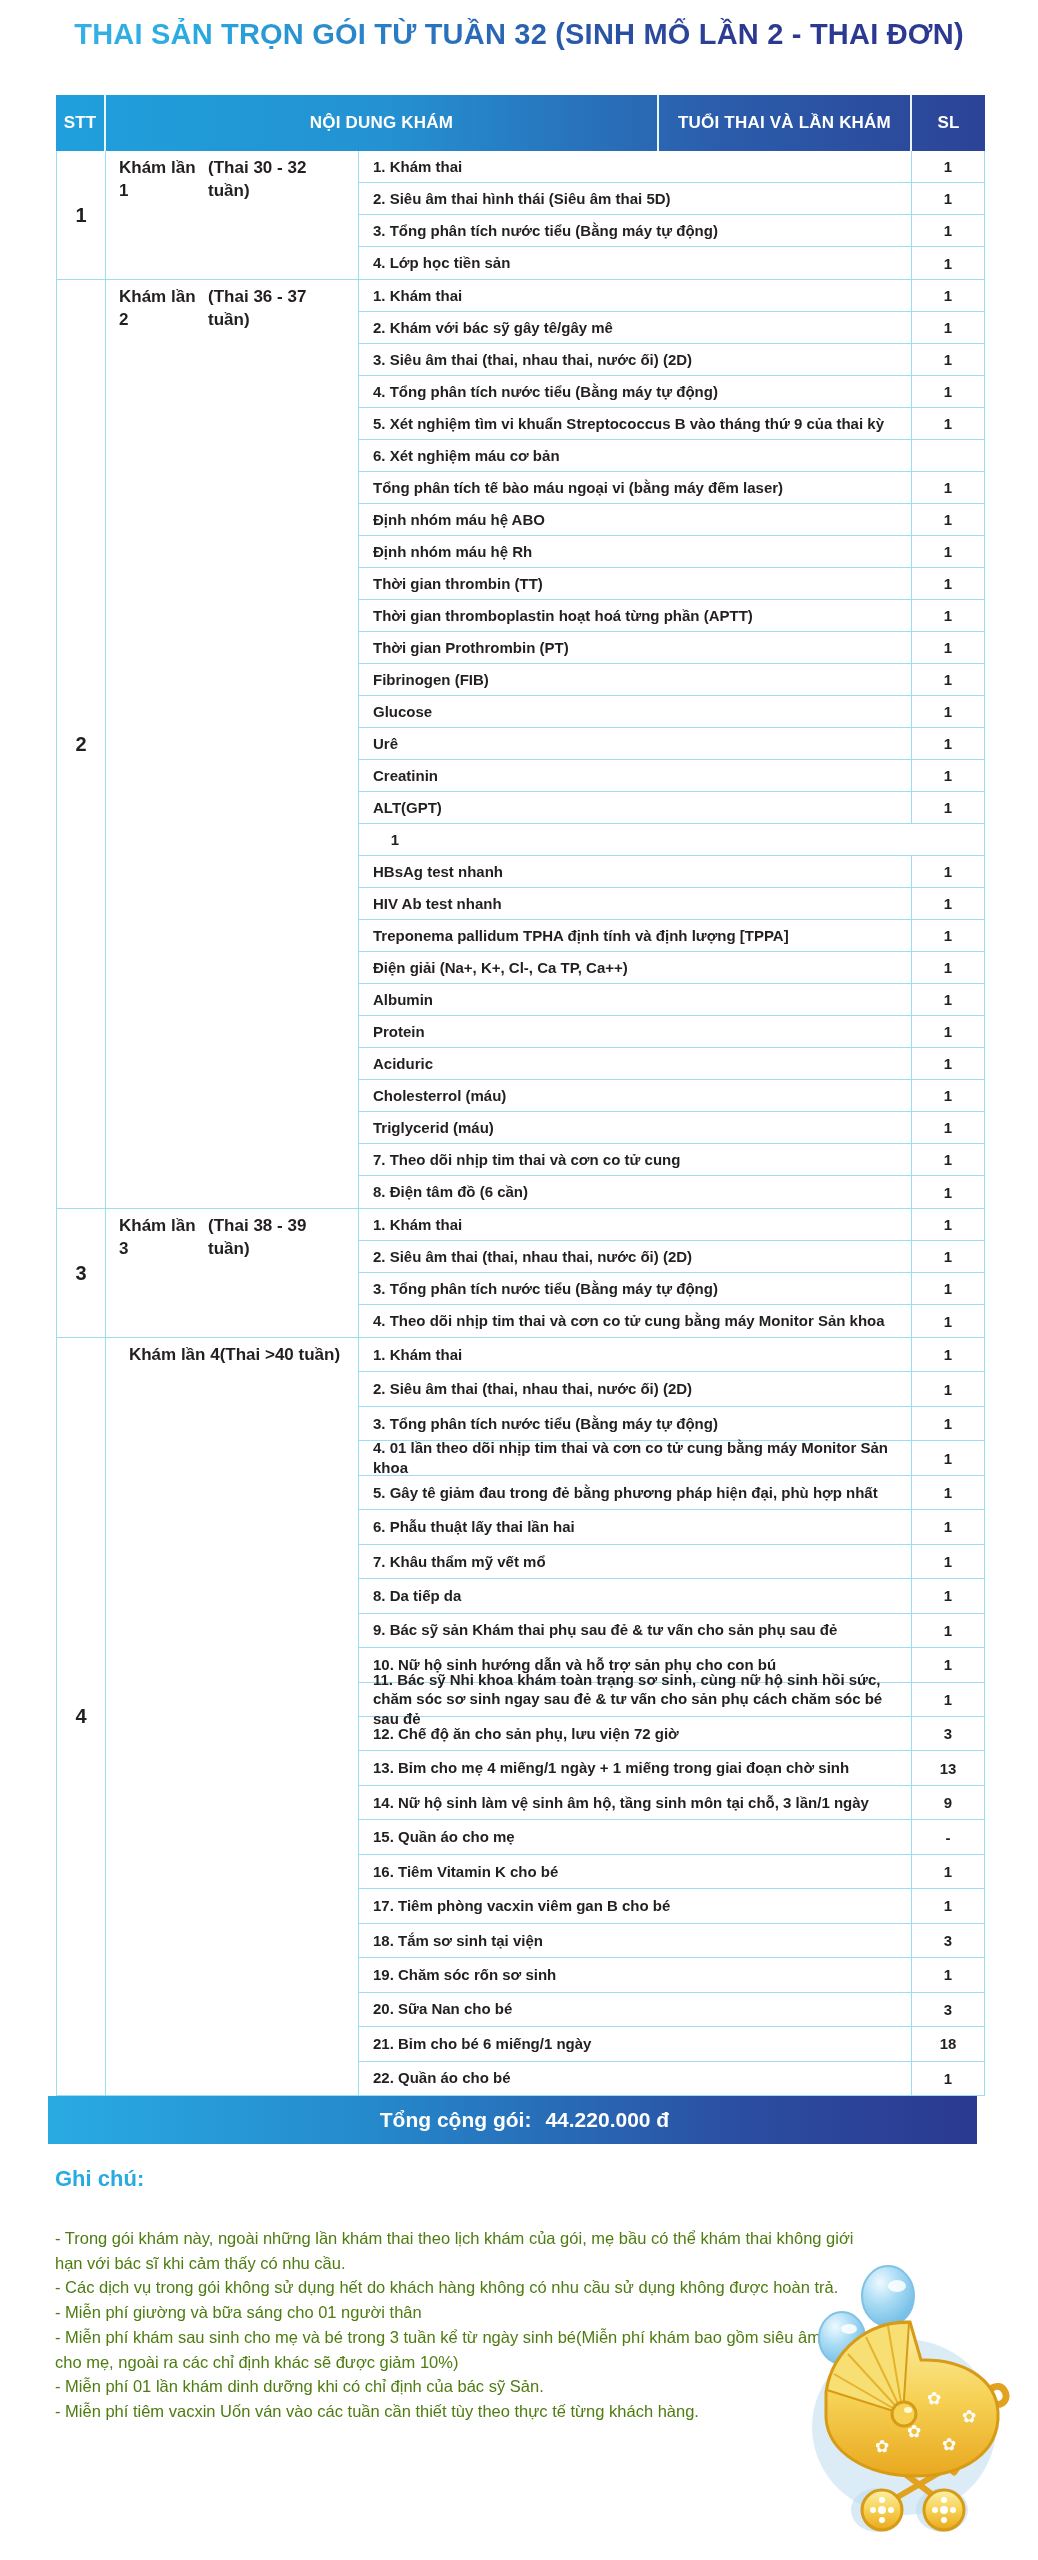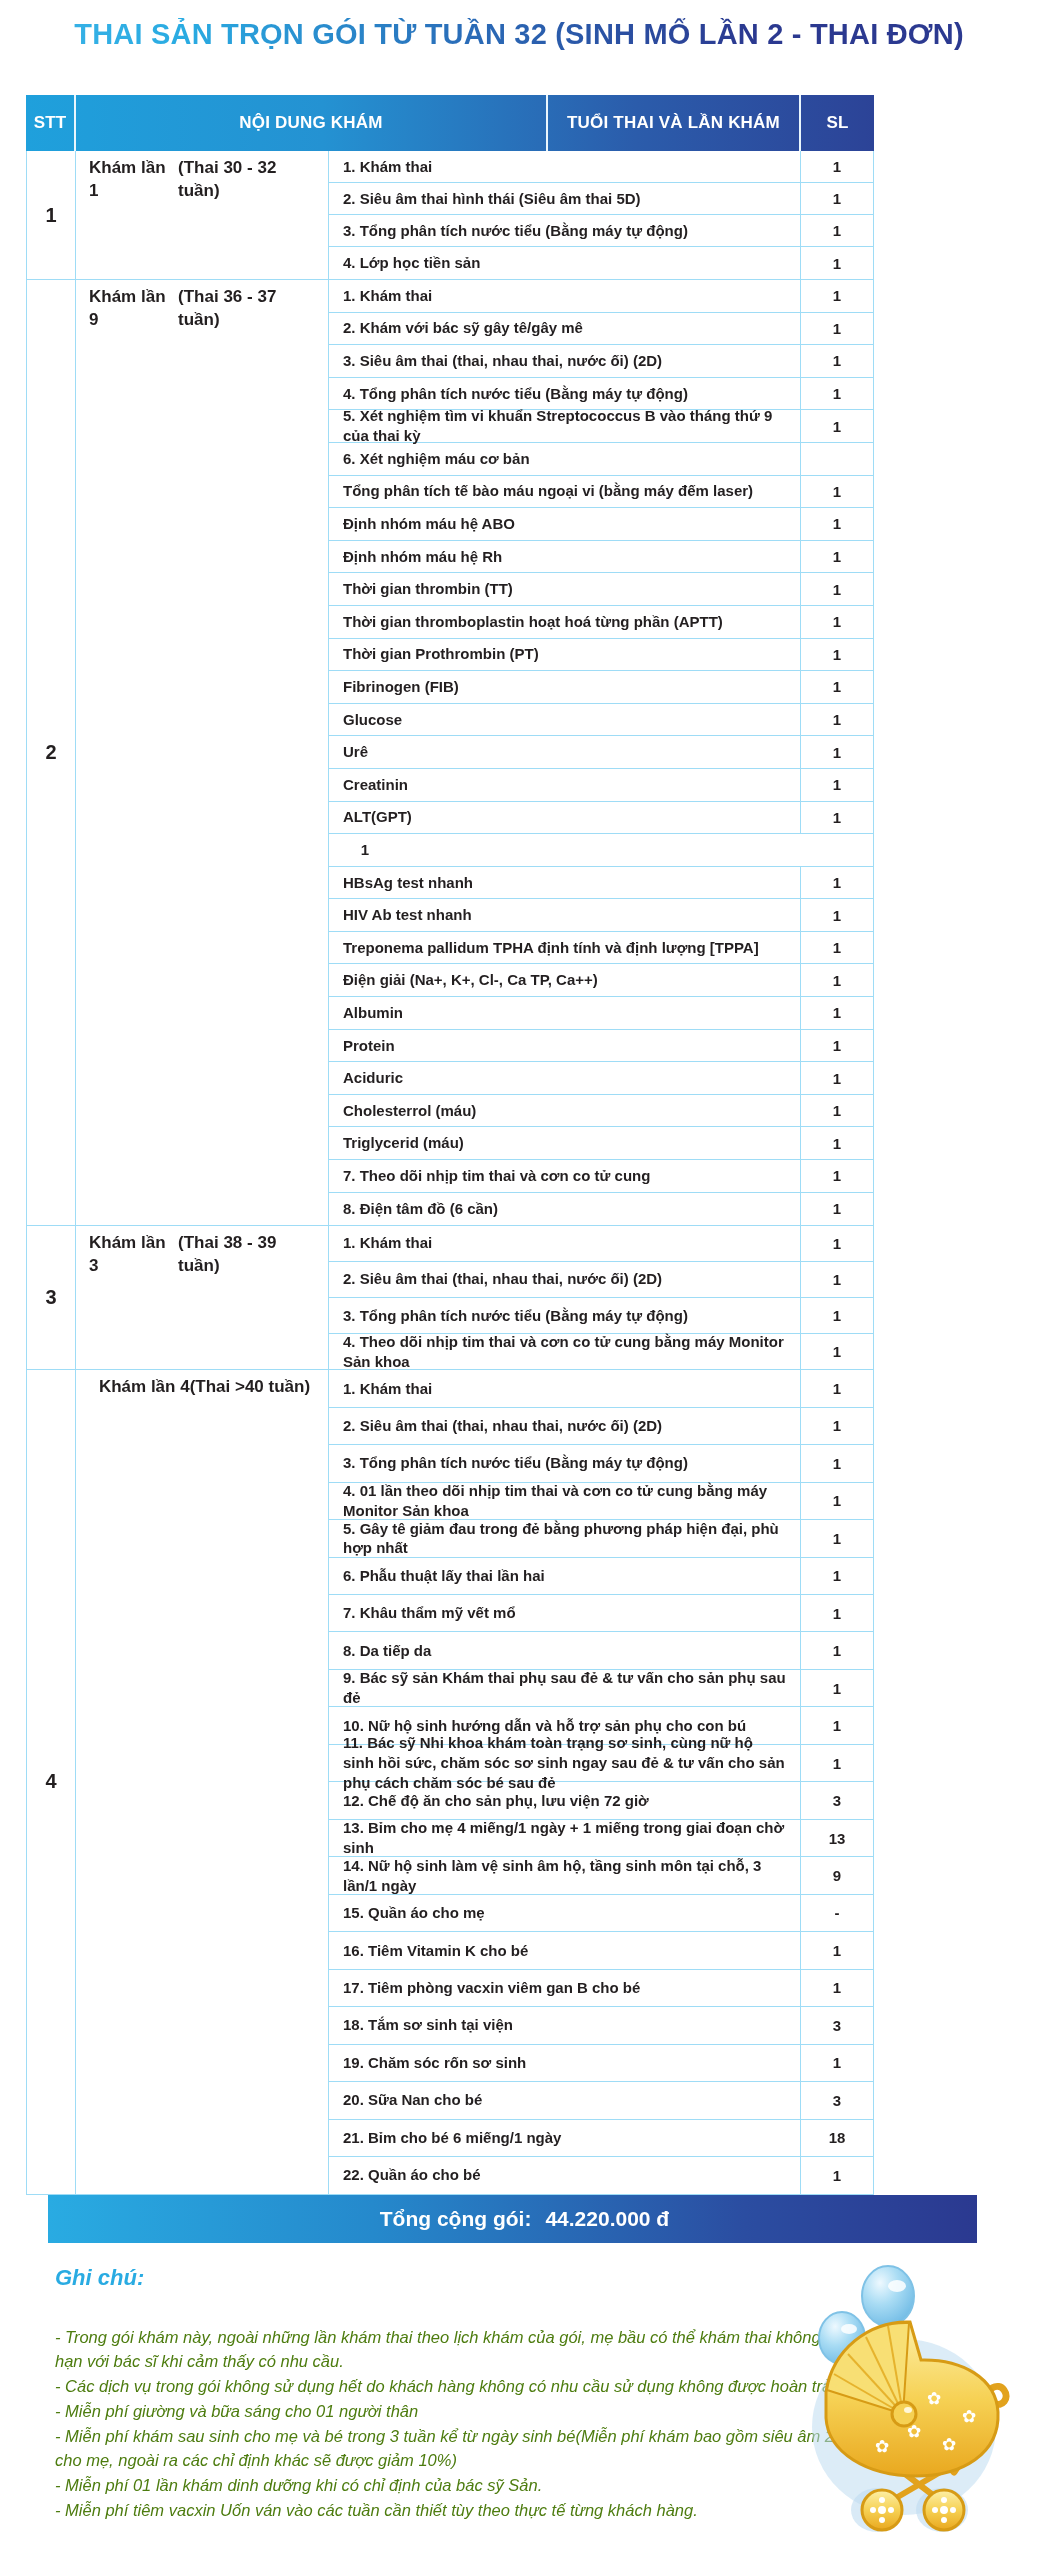--- a/index.html
+++ b/index.html
@@ -17,21 +17,21 @@
     text-align: center;
     font-size: 29px;
     font-weight: bold;
     letter-spacing: 0.2px;
     background: linear-gradient(90deg, #3db4e8 0%, #29abe2 18%, #2a6cb8 45%, #2b3990 72%, #2b3990 100%);
     -webkit-background-clip: text;
     background-clip: text;
     -webkit-text-fill-color: transparent;
     color: #2b3990;
   }
-  .table { width: 848px; margin: 44px 0 0 26px; }
+  .table { width: 929px; margin: 44px 0 0 56px; }
   .thead {
     display: flex; height: 56px;
     background: linear-gradient(90deg, #1fa0dc 0%, #2492d2 35%, #2b5cab 72%, #2c4397 100%);
     color: #fff; font-weight: bold;
   }
   .th { display: flex; align-items: center; justify-content: center; height: 100%; font-size: 17px; letter-spacing: .2px; }
   .th-stt   { width: 50px;  border-right: 2px solid #eaf6fd; }
   .th-visit { width: 253px; border-right: 2px solid #eaf6fd; }
   .th-content { flex: 1;    border-right: 2px solid #eaf6fd; }
   .th-qty   { width: 73px; }
@@ -60,21 +60,21 @@
   .item-qty {
     width: 72px; display: flex; align-items: center; justify-content: center;
     font-size: 15px; font-weight: bold;
   }
   .total-bar {
     width: 929px; margin-left: 48px; height: 48px;
     background: linear-gradient(90deg, #29abe2 0%, #2589cc 35%, #2b4da1 75%, #2b3990 100%);
     display: flex; align-items: center; justify-content: center; gap: 14px;
     color: #fff; font-size: 21px; font-weight: bold; padding-left: 24px;
   }
-  .notes { margin: 22px 0 0 55px; width: 810px; font-style: italic; }
+  .notes { margin: 22px 0 0 55px; width: 810px; }
   .notes-heading { color: #29abe2; font-size: 22px; font-weight: bold; }
   .notes-list { margin-top: 34px; }
   .note-line {
     font-size: 16.5px; color: #4d7c0f; line-height: 1.5;
     font-weight: normal;
   }
   .illustration {
     position: absolute; right: 16px; bottom: 8px;
     width: 218px; height: 290px;
   }
@@ -115,21 +115,21 @@
             </div>
             <div class="item-row">
               <div class="item-label">4. Lớp học tiền sản</div>
               <div class="item-qty">1</div>
             </div>
           </div>
         </div>
         <div class="section-row">
           <div class="stt-cell">2</div>
           <div class="visit-cell">
-            <div class="visit-name">Khám lần 9</div>
+            <div class="visit-name">Khám lần 2</div>
             <div class="visit-weeks">(Thai 36 - 37 tuần)</div>
           </div>
           <div class="items">
             <div class="item-row">
               <div class="item-label">1. Khám thai</div>
               <div class="item-qty">1</div>
             </div>
             <div class="item-row">
               <div class="item-label">2. Khám với bác sỹ gây tê/gây mê</div>
               <div class="item-qty">1</div>

